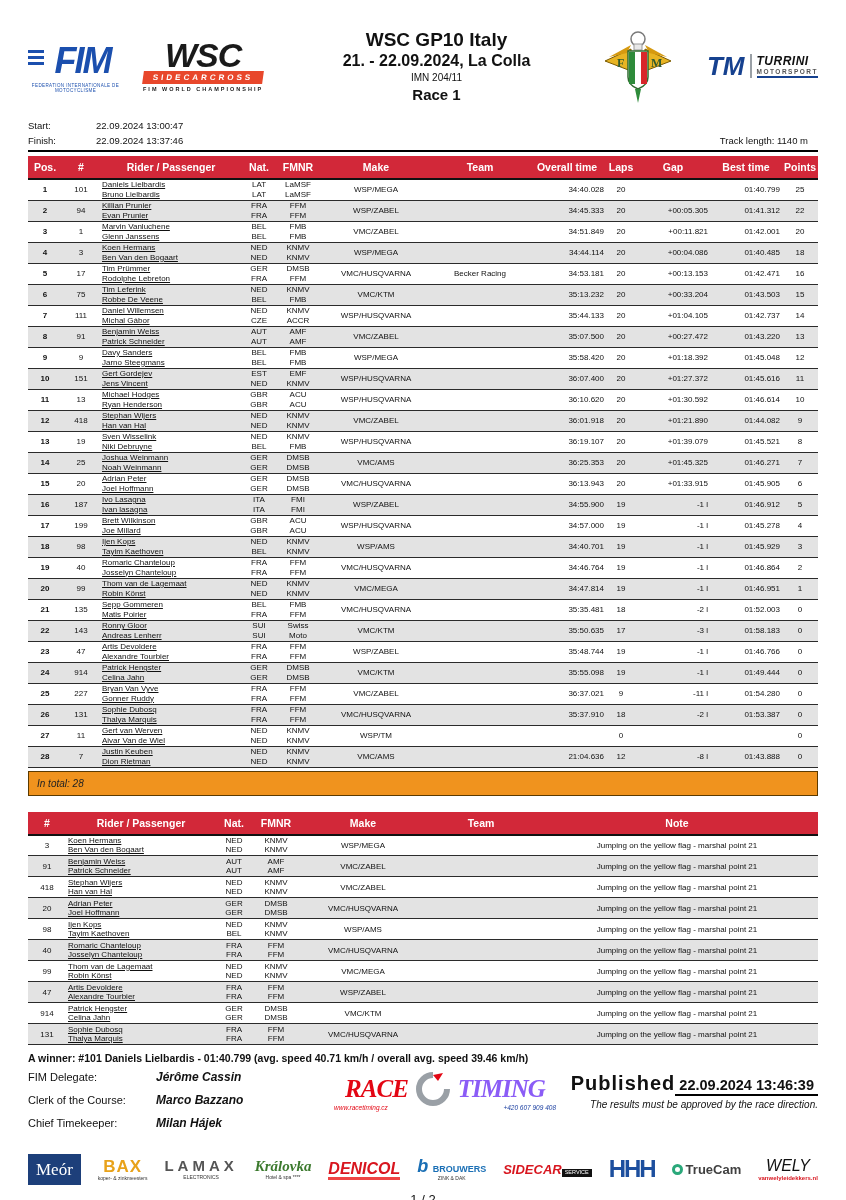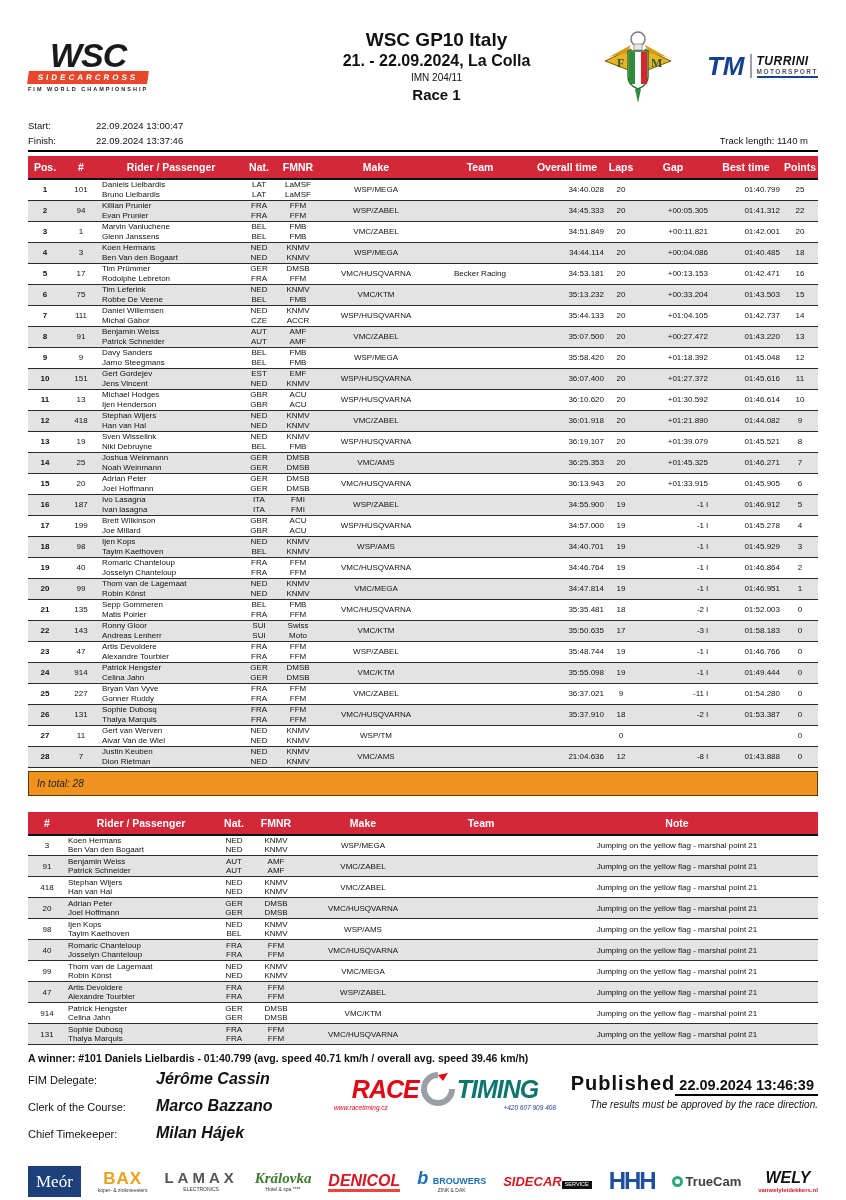--- a/index.html
+++ b/index.html
@@ -45,46 +45,46 @@
   table.res { border-collapse:collapse; width:790px; table-layout:fixed; margin-top:4px; }
   table.res th {
     background:#d22839; color:#fff; font-size:10.5px; font-weight:bold;
     height:23px; border-bottom:2px solid #111; padding:4px 2px; overflow:hidden;
   }
   table.res td {
     border-bottom:1px solid #2b2b2b; font-size:8px; padding:0 2px; height:21px;
     vertical-align:middle; overflow:hidden; white-space:nowrap;
   }
   table.res tr.alt td { background:#e3e3e3; }
-  .c { text-align:center; } .r { text-align:right; } .l { text-align:left; }
+  .c { text-align:center; } .r { text-align:right; } .l { text-align:left;text-decoration:underline; }
   td.pos { font-size:11px; font-weight:bold; text-align:center; }
   td.num { font-size:11px; text-align:center; }
   .two div { line-height:9.5px; }
   td.big { font-size:11px; }
   td.pts { font-size:11px; text-align:center; }
   td.note-cell { font-size:8.5px; text-align:center; }
 
   .totalbar {
     width:790px; background:#f0931e; border:1px solid #5b3a00; margin-top:3px;
     font-size:10px; font-style:italic; padding:6px 8px; color:#222; height:25px;
   }
 
   .gap-block { height:12px; }
 
   
   .winner { font-size:10.5px; font-weight:bold; margin-top:7px; }
   .officials { display:flex; margin-top:6px; }
   .off-left { width:292px; }
   .off-row { display:flex; align-items:baseline; margin-bottom:9px; }
   .off-row .olbl { width:128px; font-size:11px; }
-  .off-row .oname { font-size:16px; font-weight:bold; font-style:italic; }
+  .off-row .oname { font-size:12px; font-weight:bold; font-style:italic; }
   .off-center { width:250px; text-align:center; padding-top:2px; }
-  .rt-line { display:flex; align-items:center; justify-content:center; gap:2px; }
+  .rt-line { display:flex; align-items:center; justify-content:center; gap:8px;font-family:Liberation Serif, serif; }
   .rt-race { color:#e30613; font-size:25px; font-weight:900; font-style:italic; letter-spacing:-1px; }
-  .rt-timing { color:#0f766e; font-size:25px; font-weight:900; font-style:italic; letter-spacing:-1px; }
+  .rt-timing { color:#8b5cf6; font-size:25px; font-weight:900; font-style:italic; letter-spacing:-1px; }
   .rt-sub { display:flex; justify-content:space-between; padding:0 14px; margin-top:-2px; }
   .rt-url { color:#e30613; font-size:6.5px; font-style:italic; }
   .rt-tel { color:#1b3fa0; font-size:6.5px; font-style:italic; }
   .off-right { flex:1; text-align:right; padding-top:2px; }
   .pub-line { display:flex; justify-content:flex-end; align-items:baseline; gap:0; }
   .pub-word { font-size:20px; font-weight:900; letter-spacing:1px; }
   .pub-date { font-size:14.5px; font-weight:bold; border-bottom:2px solid #000; padding:0 4px 1px; }
   .pub-note { font-size:10px; font-style:italic; margin-top:3px; }
 
   .sponsors { display:flex; justify-content:space-between; align-items:center; margin-top:10px; height:40px; }
@@ -96,35 +96,39 @@
   .sp-kral .n { color:#3c7a2e; font-size:15px; font-style:italic; font-family:"Liberation Serif", serif; font-weight:bold; }
   .sp-denicol .n { color:#d8161f; font-size:16px; font-weight:900; font-style:italic; border-bottom:3px solid #ef4444; }
   .sp-brouwers .n { color:#1a6fb5; font-size:9px; font-weight:bold; }
   .sp-brouwers .b { color:#1a6fb5; font-size:18px; font-weight:900; font-style:italic; }
   .sp-sidecar .n { color:#d8161f; font-size:13px; font-weight:900; font-style:italic; }
   .sp-sidecar small { background:#111; color:#fff; font-size:5.5px; padding:1px 3px; display:inline-block; }
   .sp-hhh .n { color:#1d4f9e; font-size:24px; font-weight:900; letter-spacing:-2px;margin-top:8px; }
   .sp-truecam { display:flex; align-items:center; gap:3px; }
   .sp-truecam .dot { width:11px; height:11px; border-radius:50%; border:3px solid #2aa87a; display:inline-block; }
   .sp-truecam .n { color:#404040; font-size:13px; font-weight:bold; }
-  .sp-wely .n { color:#111; font-size:16px; font-weight:700; font-style:italic; }
+  .sp-wely .n { color:#111; font-size:16px; font-weight:400; font-style:italic; }
   .sp-wely small { color:#d8161f; font-size:6px; font-weight:bold; }
 
   .pagenum { text-align:center; font-size:13px; margin-top:3px; }
 
   
   .fmi-svg { display:block; }
 </style>
 </head>
 <body>
 
 <div class="page">
 
   <div class="hdr">
     <div class="hdr-left">
+      <div class="fim-logo">
+        <div class="fim-word">FIM</div>
+        <div class="fim-sub">FEDERATION INTERNATIONALE DE MOTOCYCLISME</div>
+      </div>
       <div class="wsc-logo">
         <div class="wsc-word"><span>WSC</span></div>
         <div class="wsc-banner">SIDECARCROSS</div>
         <div class="wsc-sub">FIM WORLD CHAMPIONSHIP</div>
       </div>
     </div>
     <div class="hdr-title">
       <div class="t1">WSC GP10 Italy</div>
       <div class="t2">21. - 22.09.2024, La Colla</div>
       <div class="t3">IMN 204/11</div>
@@ -441,21 +445,21 @@
           <td class="r big">+01:27.372</td>
           <td class="r big">01:45.616</td>
           <td class="pts">11</td>
         </tr>
 
         <tr class="t-row">
           <td class="pos">11</td>
           <td class="num">13</td>
           <td class="l two">
             <div>Michael Hodges</div>
-            <div>Ijen Henderson</div>
+            <div>Ryan Henderson</div>
           </td>
           <td class="c two">
             <div>GBR</div>
             <div>GBR</div>
           </td>
           <td class="c two">
             <div>ACU</div>
             <div>ACU</div>
           </td>
           <td class="c">WSP/HUSQVARNA</td>

